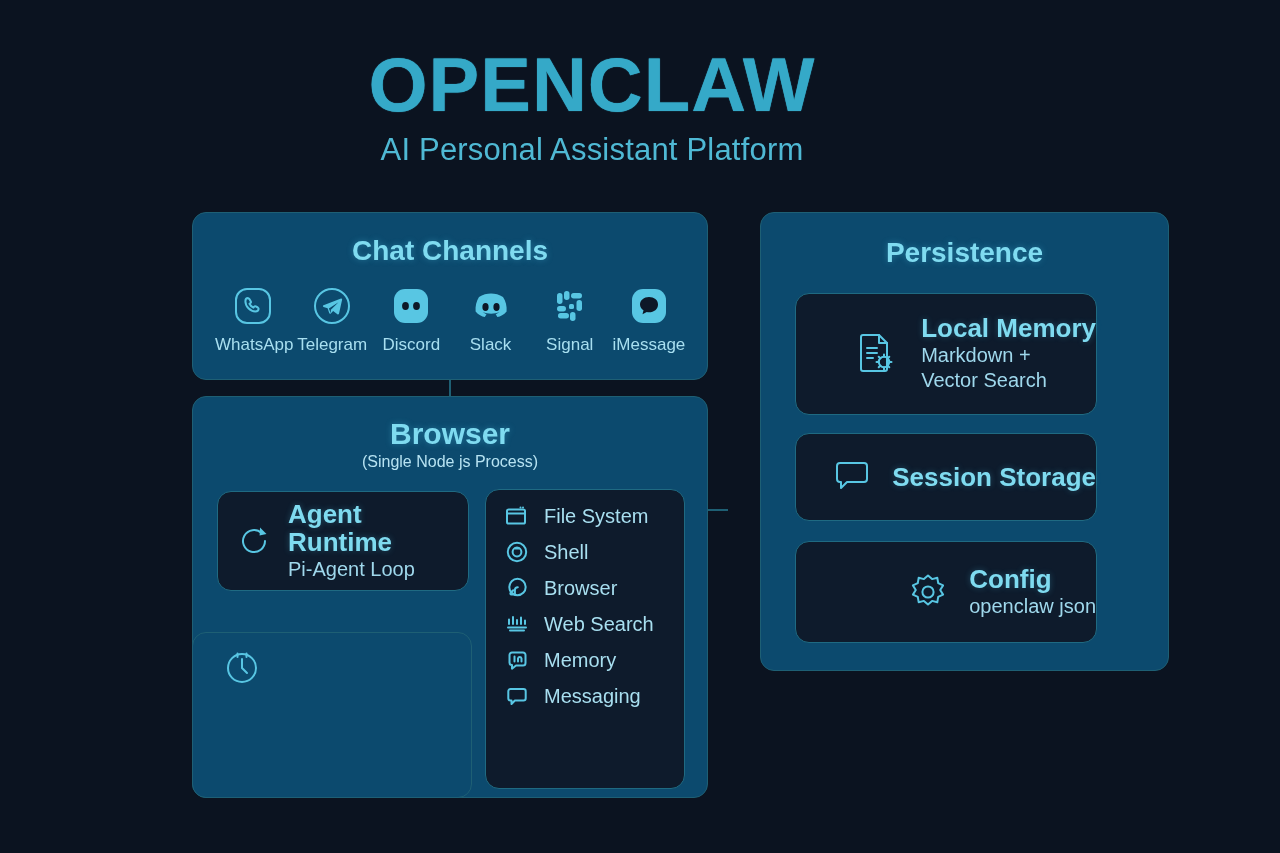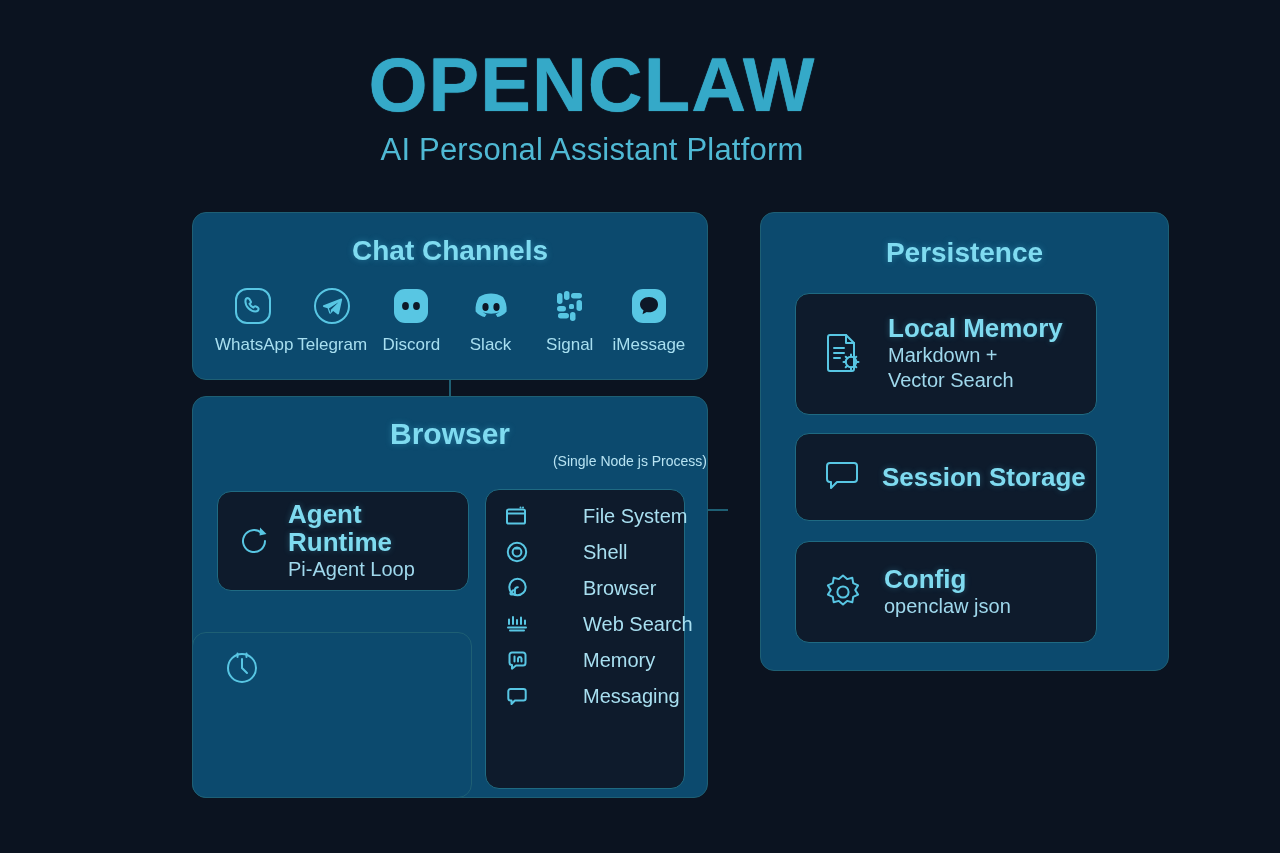--- a/index.html
+++ b/index.html
@@ -112,22 +112,22 @@
     margin-top: 6px;
     font-size: 17px;
     color: #a8dff0;
     white-space: nowrap;
   }
 
   
   #gateway-panel { left: 192px; top: 396px; width: 516px; height: 402px; }
   #gateway-panel .panel-title { margin-top: 20px; font-size: 30px; }
   .gateway-sub {
-    text-align: right;
-    font-size: 14px;
+    text-align: center;
+    font-size: 16px;
     color: #b7e3f2;
     margin-top: 2px;
   }
 
   #agent-runtime-card { left: 24px; top: 94px; width: 252px; height: 100px; }
   .ar-inner {
     display: flex;
     align-items: center;
     height: 100%;
     padding-left: 14px;
@@ -135,21 +135,20 @@
   }
   .ar-text { margin-left: 12px; }
 
   #tool-system-card { left: 292px; top: 92px; width: 200px; height: 300px; }
   #tool-system-card .card-heading { text-align: center; margin-top: 14px; }
   .tool-list { margin-top: 8px; padding-left: 18px; }
   .tool-row {
     display: flex;
     align-items: center;
     height: 36px;
-    gap: 39px;
   }
   .tool-row .tname {
     margin-left: 14px;
     font-size: 20px;
     color: #a8dff0;
     white-space: nowrap;
   }
 
   
   #scheduler-panel { left: 192px; top: 632px; width: 280px; height: 166px; }
@@ -174,20 +173,21 @@
 
   #local-memory-card { left: 34px; top: 80px; width: 302px; height: 122px; }
   #session-storage-card { left: 34px; top: 220px; width: 302px; height: 88px; }
   #config-card { left: 34px; top: 328px; width: 302px; height: 102px; }
   .pcard-inner {
     display: flex;
     align-items: center;
     height: 100%;
     padding-left: 22px;
     box-sizing: border-box;
+    justify-content: flex-end;
   }
   .pcard-text { margin-left: 16px; }
 
   svg { display: block; overflow: visible; }
   .ic { stroke: #58c6e3; fill: none; stroke-width: 2; stroke-linecap: round; stroke-linejoin: round; }
   .icf { fill: #58c6e3; stroke: none; }
 </style>
 </head>
 <body>
 

